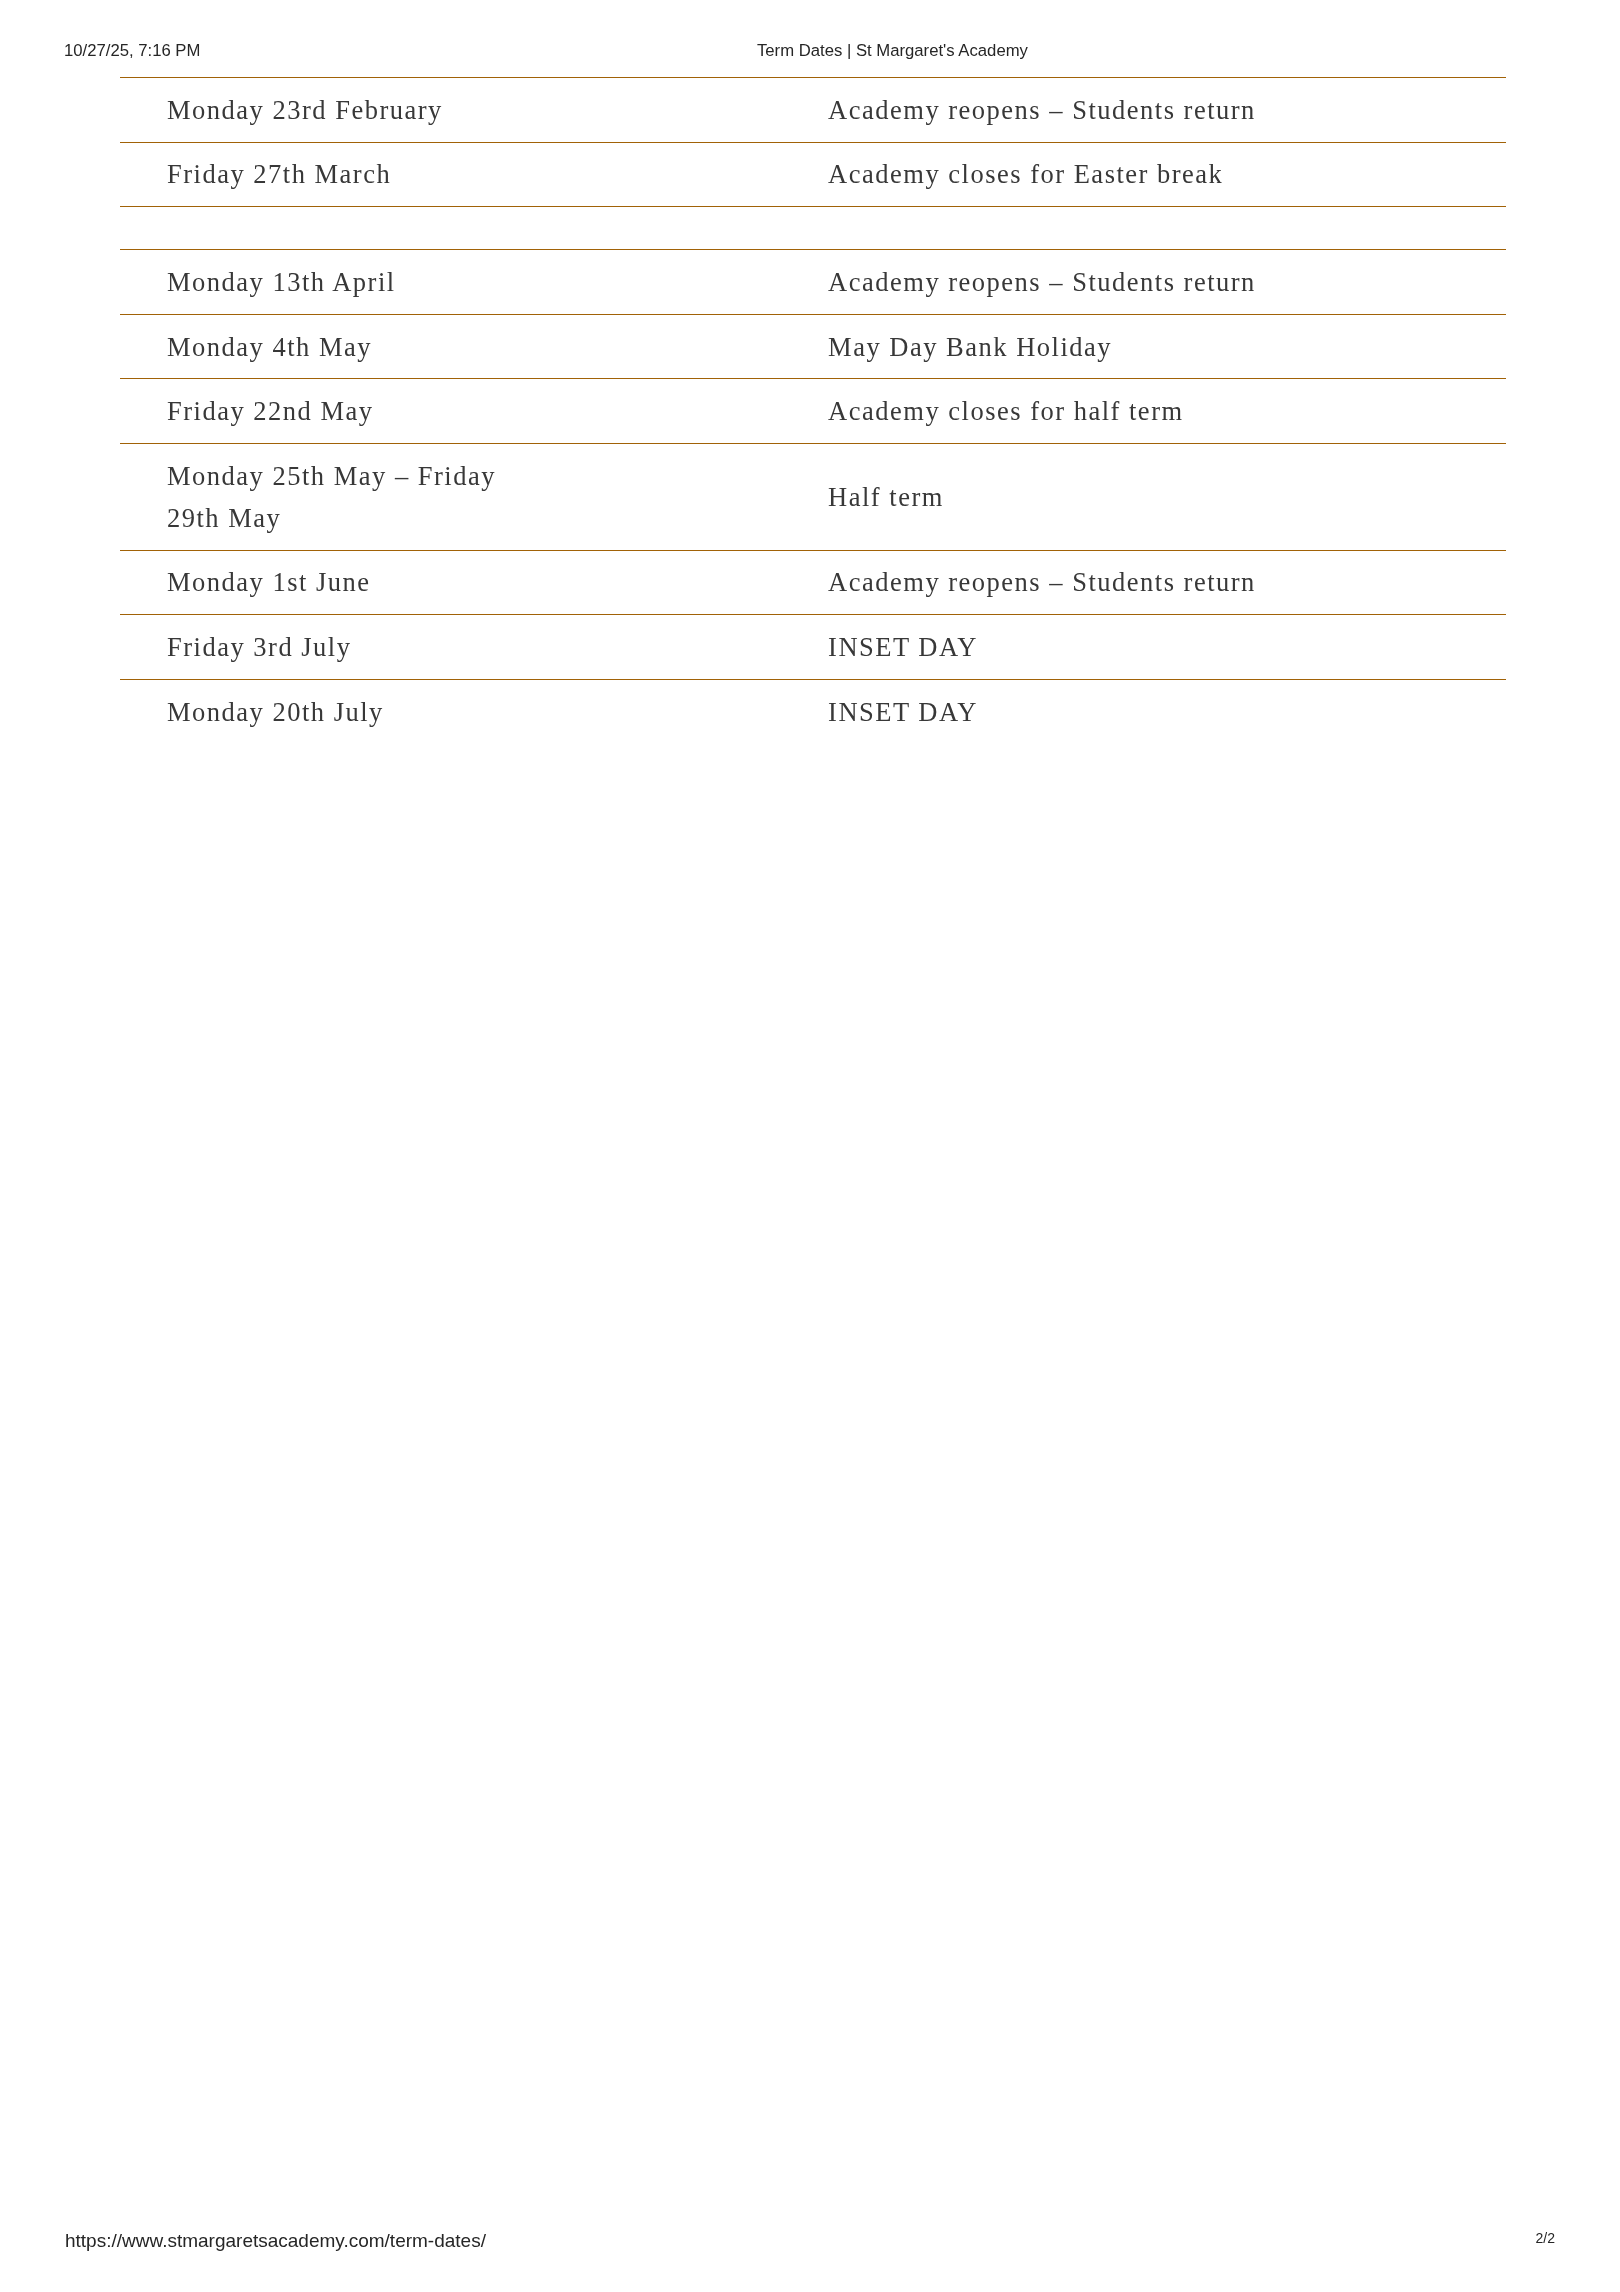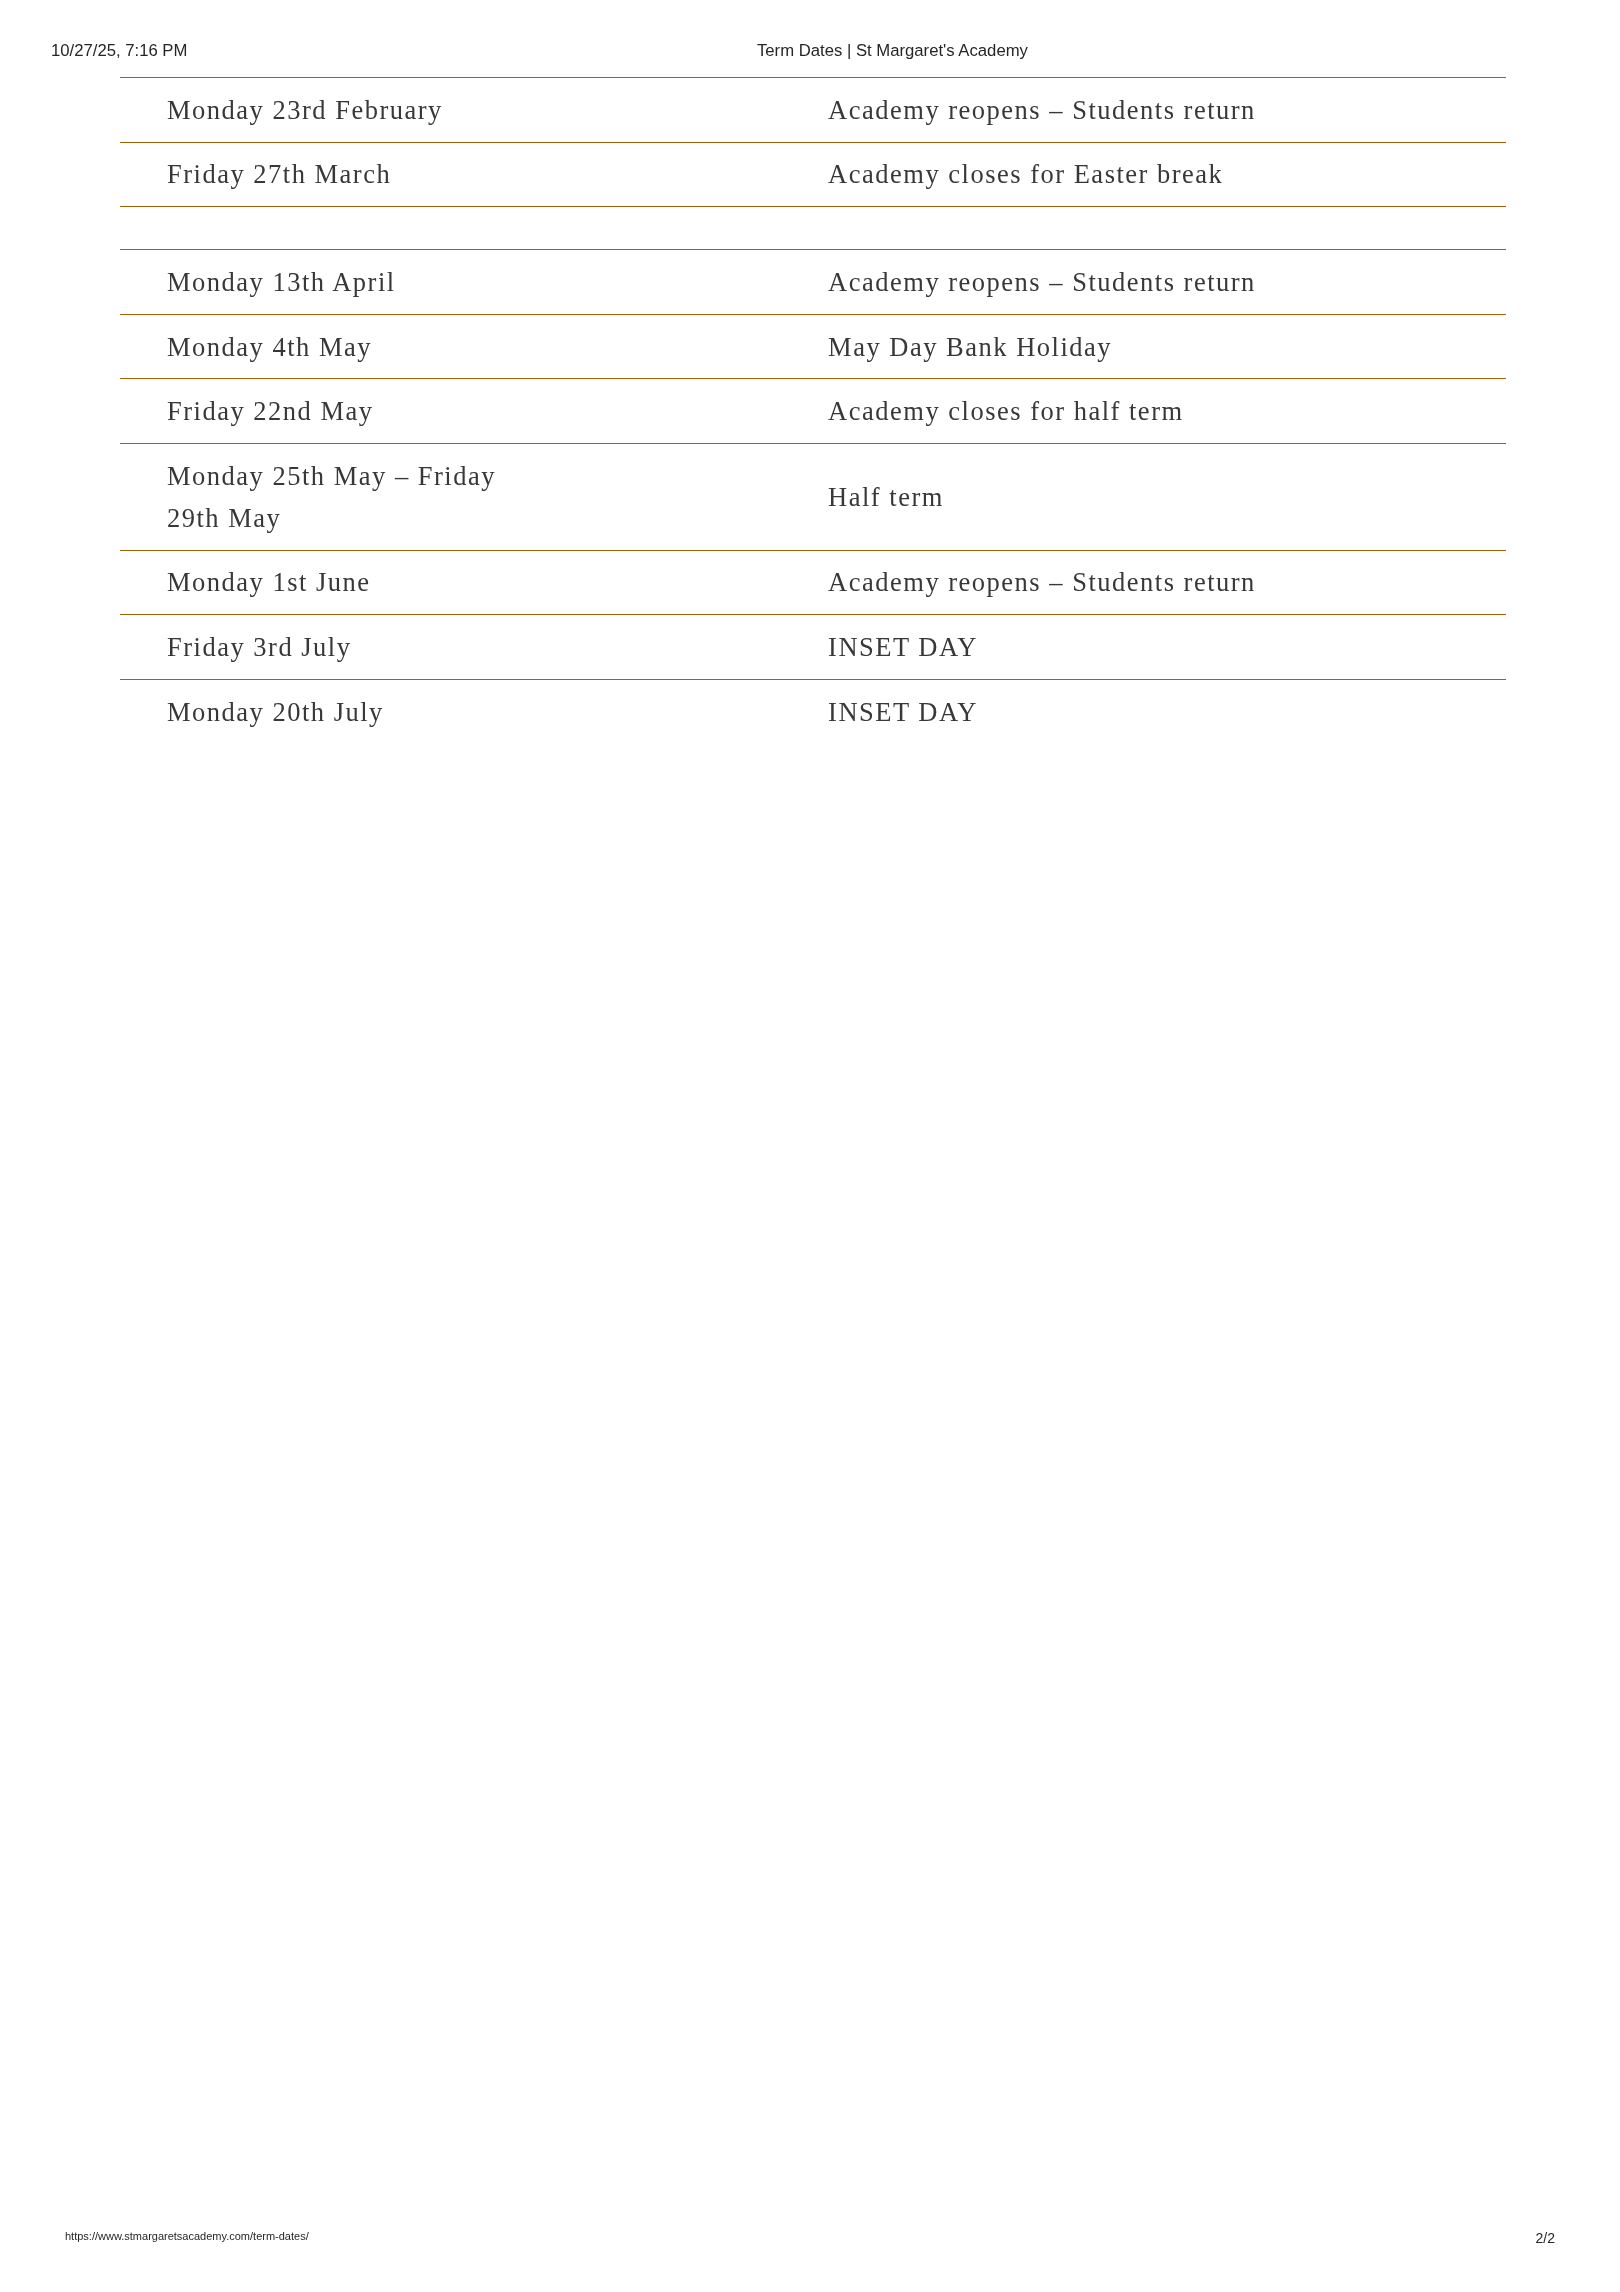--- a/index.html
+++ b/index.html
@@ -13,23 +13,23 @@
     font-family: "Liberation Sans", sans-serif;
   }
   
   .meta {
     position: absolute;
     font-size: 16.7px;
     line-height: 1;
     color: #262626;
     white-space: nowrap;
   }
-  .hdr-datetime { left: 51px; top: 43px; text-align: center; }
+  .hdr-datetime { left: 64px; top: 43px; text-align: center; }
   .hdr-title    { left: 757px; top: 43px; }
-  .ftr-url      { left: 65px; top: 2231px; font-size: 11px; }
+  .ftr-url      { left: 65px; top: 2231px; font-size: 19px; }
   .ftr-page     { right: 65px; top: 2231px; font-size: 14px; }
 
   
   table.term-table {
     position: absolute;
     left: 120px;
     top: 77px;
     width: 1386px;
     border-collapse: collapse;
     table-layout: fixed;

